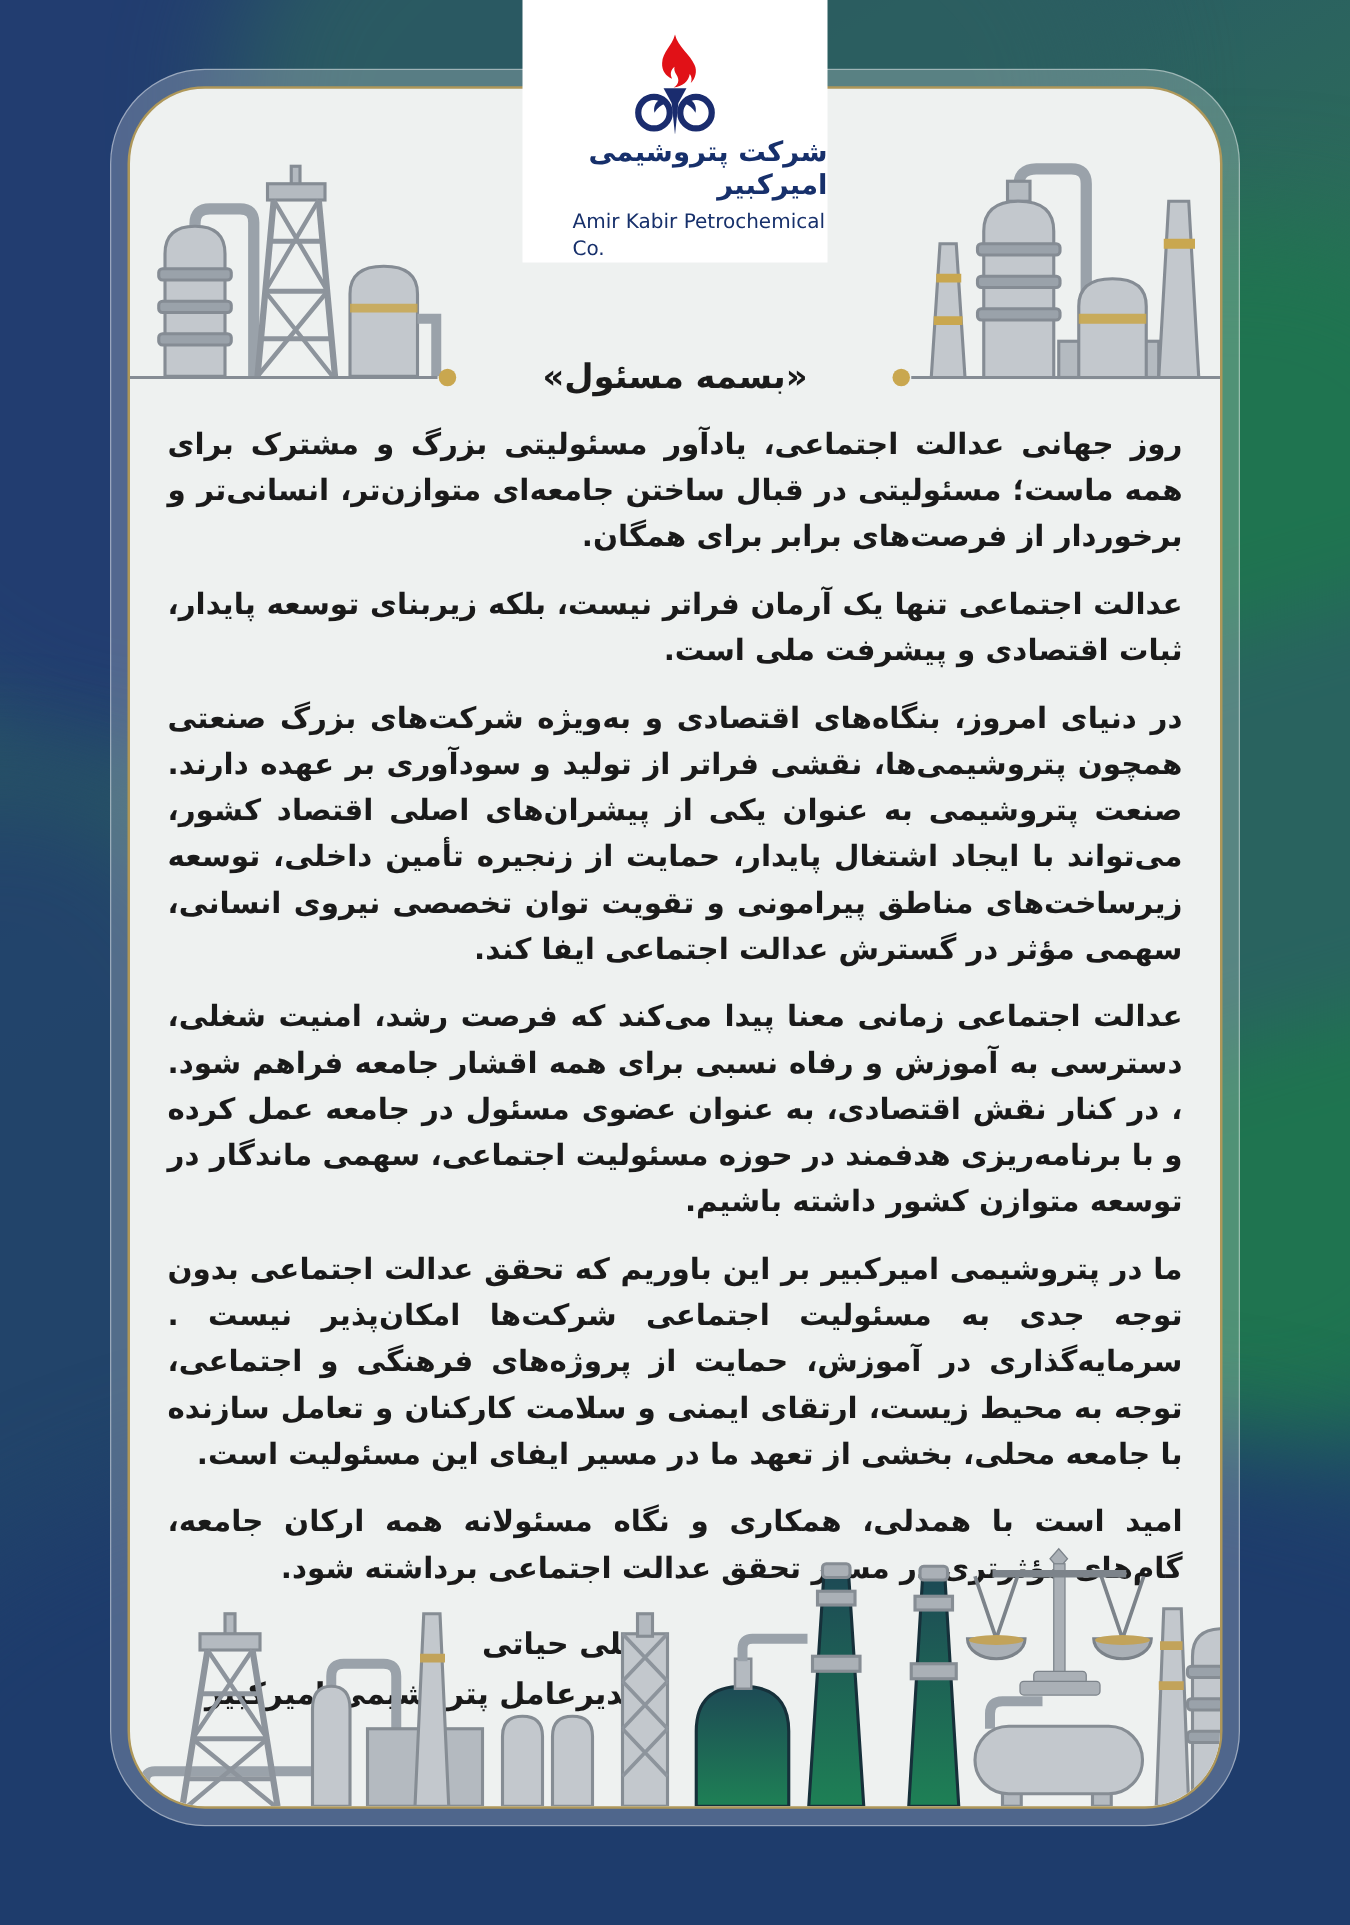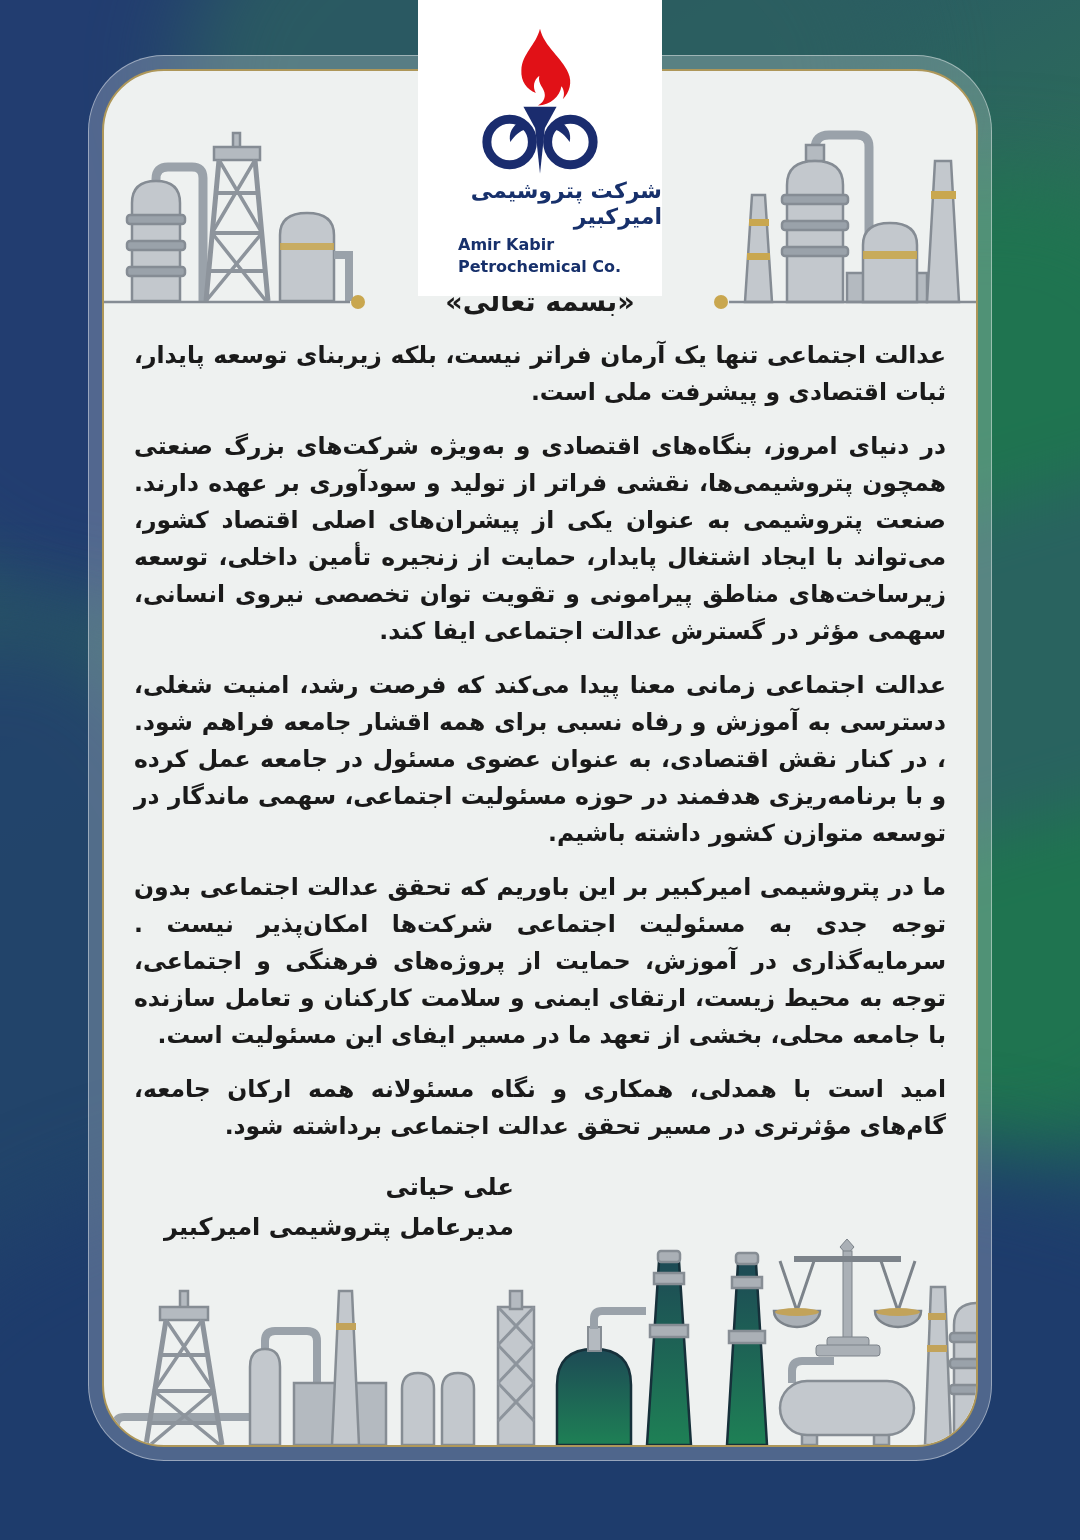--- a/index.html
+++ b/index.html
@@ -19,26 +19,26 @@
   .card-outer{
     position:absolute;left:88px;top:55px;width:904px;height:1406px;box-sizing:border-box;
     border-radius:76px;background:rgba(255,255,255,.22);border:1px solid rgba(255,255,255,.42);
   }
   .card{
     position:absolute;inset:13px;border-radius:62px;background:#eef1f0;
     border:2px solid #ae9759;overflow:hidden;
   }
 
   .logo-tab{
-    position:absolute;left:418px;top:0;width:244px;height:296px;background:#ffffff;z-index:20;
+    position:absolute;left:418px;top:0;width:244px;height:210px;background:#ffffff;z-index:20;
     display:flex;flex-direction:column;align-items:center;
   }
   .logo-emblem{margin-top:26px;}
   .logo-fa{color:#17306b;font-weight:bold;font-size:22px;line-height:26px;direction:rtl;}
-  .logo-en{color:#17306b;font-weight:bold;font-size:16px;line-height:22px;margin-top:4px;padding-left:40px;}
+  .logo-en{color:#17306b;font-weight:normal;font-size:16px;line-height:22px;margin-top:4px;padding-left:40px;}
 
   .header-row{position:relative;height:242px;}
   .ill{position:absolute;bottom:0;}
   .ill-left{left:0;}
   .ill-right{right:0;}
   .salutation{
     position:absolute;left:50%;transform:translateX(-50%);bottom:-4px;
     font-size:27px;font-weight:bold;color:#1b1b1b;direction:rtl;white-space:nowrap;
   }
 
@@ -116,24 +116,25 @@
           <path d="M152 122 Q152 100 179 100 Q206 100 206 122 V179 H152 Z"></path>
           <rect x="152" y="128" width="54" height="8" fill="#c9a74f" stroke="none" opacity=".9"></rect>
 
           <path d="M216 179 L224 38 H240 L248 179 Z"></path>
           <rect x="220" y="68" width="25" height="8" fill="#c9a74f" stroke="none"></rect>
         </g>
         <line x1="18" y1="179" x2="265" y2="179" stroke="#858c94" stroke-width="2.5"></line>
         <circle cx="10" cy="179" r="7" fill="#c9a74f"></circle>
       </svg>
 
-      <div class="salutation">«بسمه تعالی»</div>
+      <div class="salutation">«بسمه مسئول»</div>
     </div>
 
     <div class="content">
+      <p>روز جهانی عدالت اجتماعی، یادآور مسئولیتی بزرگ و مشترک برای همه ماست؛ مسئولیتی در قبال ساختن جامعه‌ای متوازن‌تر، انسانی‌تر و برخوردار از فرصت‌های برابر برای همگان.</p>
       <p>عدالت اجتماعی تنها یک آرمان فراتر نیست، بلکه زیربنای توسعه پایدار، ثبات اقتصادی و پیشرفت ملی است.</p>
       <p>در دنیای امروز، بنگاه‌های اقتصادی و به‌ویژه شرکت‌های بزرگ صنعتی همچون پتروشیمی‌ها، نقشی فراتر از تولید و سودآوری بر عهده دارند. صنعت پتروشیمی به عنوان یکی از پیشران‌های اصلی اقتصاد کشور، می‌تواند با ایجاد اشتغال پایدار، حمایت از زنجیره تأمین داخلی، توسعه زیرساخت‌های مناطق پیرامونی و تقویت توان تخصصی نیروی انسانی، سهمی مؤثر در گسترش عدالت اجتماعی ایفا کند.</p>
       <p>عدالت اجتماعی زمانی معنا پیدا می‌کند که فرصت رشد، امنیت شغلی، دسترسی به آموزش و رفاه نسبی برای همه اقشار جامعه فراهم شود. ، در کنار نقش اقتصادی، به عنوان عضوی مسئول در جامعه عمل کرده و با برنامه‌ریزی هدفمند در حوزه مسئولیت اجتماعی، سهمی ماندگار در توسعه متوازن کشور داشته باشیم.</p>
       <p>ما در پتروشیمی امیرکبیر بر این باوریم که تحقق عدالت اجتماعی بدون توجه جدی به مسئولیت اجتماعی شرکت‌ها امکان‌پذیر نیست . سرمایه‌گذاری در آموزش، حمایت از پروژه‌های فرهنگی و اجتماعی، توجه به محیط زیست، ارتقای ایمنی و سلامت کارکنان و تعامل سازنده با جامعه محلی، بخشی از تعهد ما در مسیر ایفای این مسئولیت است.</p>
       <p>امید است با همدلی، همکاری و نگاه مسئولانه همه ارکان جامعه، گام‌های مؤثرتری در مسیر تحقق عدالت اجتماعی برداشته شود.</p>
     </div>
 
     <div class="signature">
       <div>علی حیاتی</div>
       <div>مدیرعامل پتروشیمی امیرکبیر</div>

